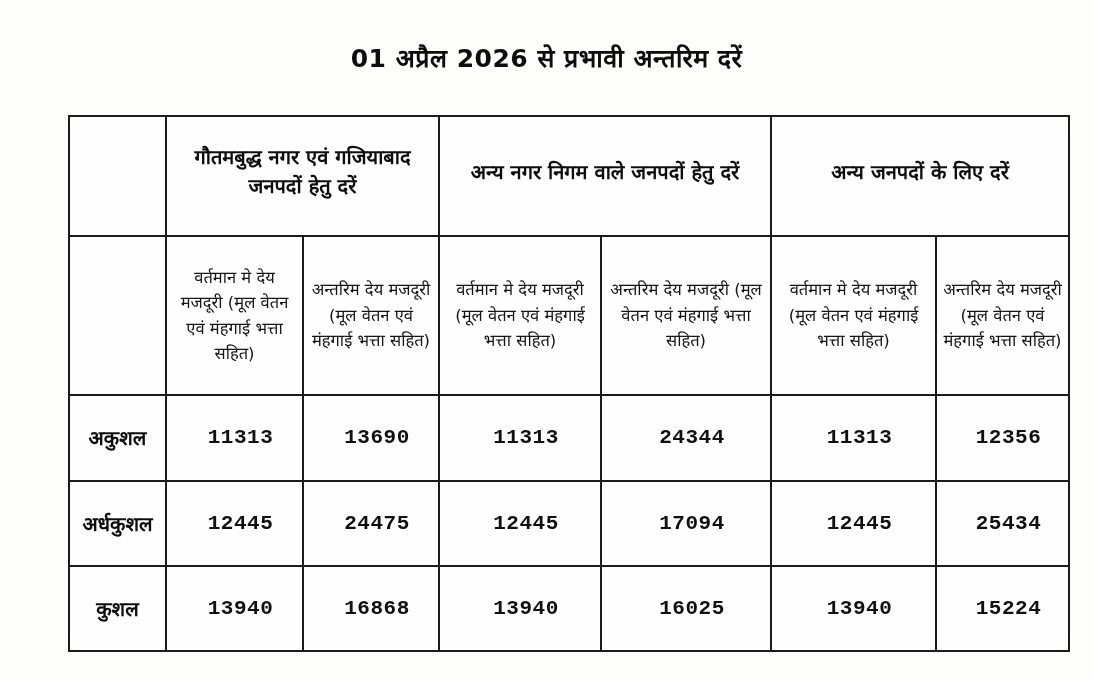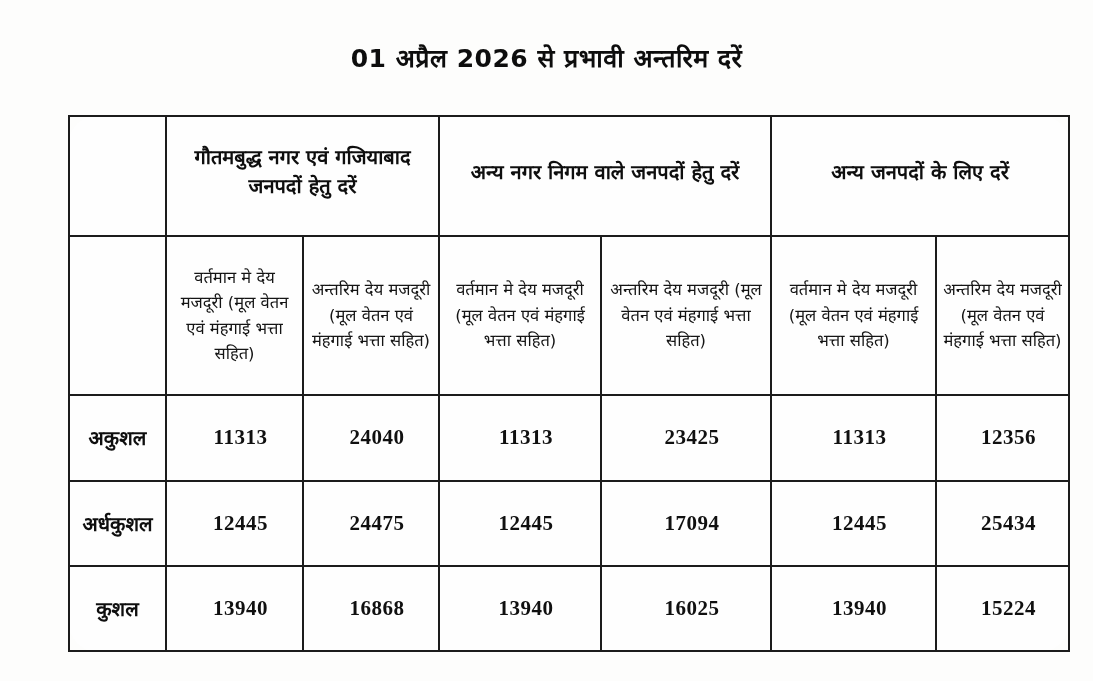--- a/index.html
+++ b/index.html
@@ -55,21 +55,21 @@
     padding: 4px 6px;
     color: #141414;
   }
   td.category-cell {
     font-size: 20px;
     font-weight: bold;
     padding: 0 4px;
     color: #0e0e0e;
   }
   td.value-cell {
-    font-family: Liberation Serif, serif;
+    font-family: Liberation Mono, monospace;
     font-size: 21px;
     font-weight: bold;
     letter-spacing: 0.5px;
     color: #101010;
     padding-left: 12px;
   }
   td.corner-cell { background: #fefefe; }
 </style>
 </head>
 <body>
@@ -103,23 +103,23 @@
       <td class="sub-cell">अन्तरिम देय मजदूरी (मूल वेतन एवं मंहगाई भत्ता सहित)</td>
       <td class="sub-cell">वर्तमान मे देय मजदूरी (मूल वेतन एवं मंहगाई भत्ता सहित)</td>
       <td class="sub-cell">अन्तरिम देय मजदूरी (मूल वेतन एवं मंहगाई भत्ता सहित)</td>
       <td class="sub-cell">वर्तमान मे देय मजदूरी (मूल वेतन एवं मंहगाई भत्ता सहित)</td>
       <td class="sub-cell">अन्तरिम देय मजदूरी (मूल वेतन एवं मंहगाई भत्ता सहित)</td>
     </tr>
 
     <tr class="data-row">
       <td class="category-cell">अकुशल</td>
       <td class="value-cell">11313</td>
-      <td class="value-cell">24040</td>
+      <td class="value-cell">13690</td>
       <td class="value-cell">11313</td>
-      <td class="value-cell">23425</td>
+      <td class="value-cell">24344</td>
       <td class="value-cell">11313</td>
       <td class="value-cell">12356</td>
     </tr>
 
     <tr class="data-row">
       <td class="category-cell">अर्धकुशल</td>
       <td class="value-cell">12445</td>
       <td class="value-cell">24475</td>
       <td class="value-cell">12445</td>
       <td class="value-cell">17094</td>

